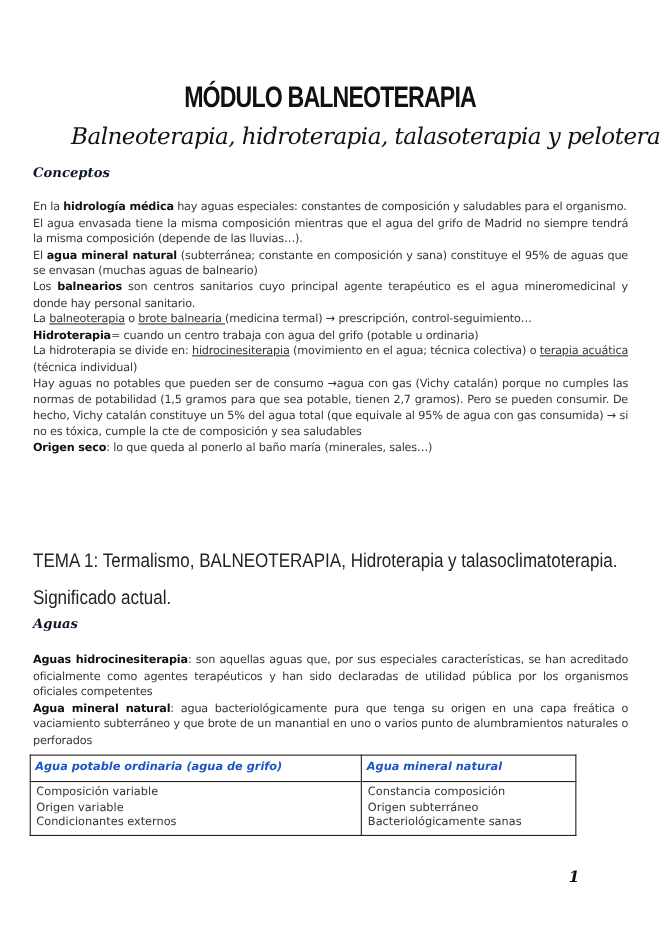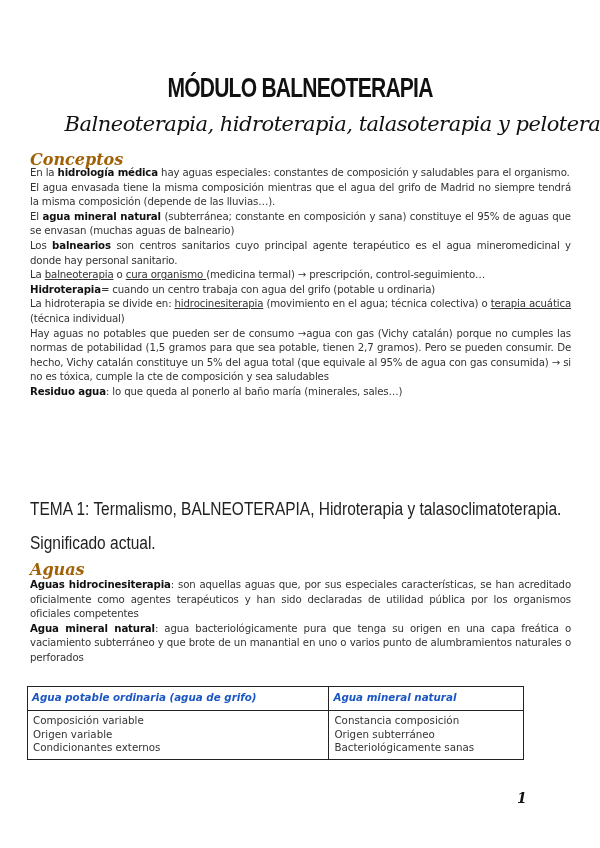--- a/index.html
+++ b/index.html
@@ -1,20 +1,20 @@
 <!DOCTYPE html>
 <html><head>
 <meta charset="utf-8">
 <style>
   html, body { margin: 0; padding: 0; background: #ffffff; }
   body { width: 600px; height: 848px; position: relative; overflow: hidden; font-family: "DejaVu Sans", sans-serif; color: #2b2b2b; }
   .title { position: absolute; left: 0; width: 600px; top: 73px; text-align: center; font-family: "Liberation Sans Narrow", "Liberation Sans", sans-serif; font-size: 27px; font-weight: bold; letter-spacing: -1px; color: #111; transform: scaleX(0.78); transform-origin: center; }
   .subtitle { position: absolute; left: 0; width: 600px; top: 112px; text-align: center; font-family: "DejaVu Serif", serif; font-size: 21px; color: #111; font-style: italic; letter-spacing: -0.5px; margin-left: 48px; }
-  .section-label { position: absolute; left: 30px; font-family: "DejaVu Serif", serif; font-style: italic; font-weight: bold; font-size: 16px; color: #a16207; }
-  .para { position: absolute; left: 30px; width: 541px; font-size: 10.2px; line-height: 14.6px; text-align: justify; color: #333; letter-spacing: -0.15px; }
+  .section-label { position: absolute; left: 30px; font-family: "DejaVu Serif", serif; font-style: italic; font-weight: bold; font-size: 12px; color: #0f172a; }
+  .para { position: absolute; left: 30px; width: 541px; font-size: 10.2px; line-height: 14.6px; text-align: justify; color: #333; letter-spacing: -0.15px; margin-top: 16px; }
   .para b { color: #111; }
   .para u { text-decoration: underline; }
   .tema { position: absolute; left: 30px; width: 545px; top: 492px; font-family: "Liberation Sans", sans-serif; font-size: 18px; line-height: 34px; color: #222; letter-spacing: 0px; transform: scaleX(0.86); transform-origin: left; width: 630px; }
   table.cmp { position: absolute; left: 27px; top: 686px; width: 497px; border-collapse: collapse; font-size: 10.3px; border: 1.5px solid #222; }
   table.cmp th { color: #1a56c4; font-weight: bold; padding: 4px 4px 7px; border: 1px solid #222; text-align: left; font-size: 10.3px; font-style: italic; }
   table.cmp td { vertical-align: top; padding: 3px 5px 4px; border: 1px solid #222; color: #333; line-height: 13.5px; }
   .page-num { position: absolute; left: 517px; top: 790px; font-family: "DejaVu Serif", serif; font-weight: bold; font-style: italic; font-size: 14px; color: #111; }
 </style>
 </head>
 <body>
@@ -23,25 +23,25 @@
   <div class="title">MÓDULO BALNEOTERAPIA</div>
   <div class="subtitle">Balneoterapia, hidroterapia, talasoterapia y peloterapia</div>
 
   <div class="section-label" style="top:150px;">Conceptos</div>
 
   <div class="para" style="top:166px;">
     <div><span>En la </span><b>hidrología médica</b><span> hay aguas especiales: constantes de composición y saludables para el organismo.</span></div>
     <div>El agua envasada tiene la misma composición mientras que el agua del grifo de Madrid no siempre tendrá la misma composición (depende de las lluvias…).</div>
     <div><span>El </span><b>agua mineral natural</b><span> (subterránea; constante en composición y sana) constituye el 95% de aguas que se envasan (muchas aguas de balneario)</span></div>
     <div><span>Los </span><b>balnearios</b><span> son centros sanitarios cuyo principal agente terapéutico es el agua mineromedicinal y donde hay personal sanitario.</span></div>
-    <div><span>La </span><u>balneoterapia</u><span> o </span><u>cura organismo </u><span>(medicina termal) → prescripción, control-seguimiento…</span></div>
+    <div><span>La </span><u>balneoterapia</u><span> o </span><u>brote balnearia </u><span>(medicina termal) → prescripción, control-seguimiento…</span></div>
     <div><b>Hidroterapia</b><span>= cuando un centro trabaja con agua del grifo (potable u ordinaria)</span></div>
     <div><span>La hidroterapia se divide en: </span><u>hidrocinesiterapia</u><span> (movimiento en el agua; técnica colectiva) o </span><u>terapia acuática</u><span> (técnica individual)</span></div>
     <div>Hay aguas no potables que pueden ser de consumo →agua con gas (Vichy catalán) porque no cumples las normas de potabilidad (1,5 gramos para que sea potable, tienen 2,7 gramos). Pero se pueden consumir. De hecho, Vichy catalán constituye un 5% del agua total (que equivale al 95% de agua con gas consumida) → si no es tóxica, cumple la cte de composición y sea saludables</div>
-    <div><b>Residuo agua</b><span>: lo que queda al ponerlo al baño maría (minerales, sales…)</span></div>
+    <div><b>Origen seco</b><span>: lo que queda al ponerlo al baño maría (minerales, sales…)</span></div>
   </div>
 
   <div class="tema">TEMA 1: Termalismo, BALNEOTERAPIA, Hidroterapia y talasoclimatoterapia. Significado actual.</div>
 
   <div class="section-label" style="top:560px;">Aguas</div>
 
   <div class="para" style="top:578px;">
     <div><b>Aguas hidrocinesiterapia</b><span>: son aquellas aguas que, por sus especiales características, se han acreditado oficialmente como agentes terapéuticos y han sido declaradas de utilidad pública por los organismos oficiales competentes</span></div>
     <div><b>Agua mineral natural</b><span>: agua bacteriológicamente pura que tenga su origen en una capa freática o vaciamiento subterráneo y que brote de un manantial en uno o varios punto de alumbramientos naturales o perforados</span></div>
   </div>

